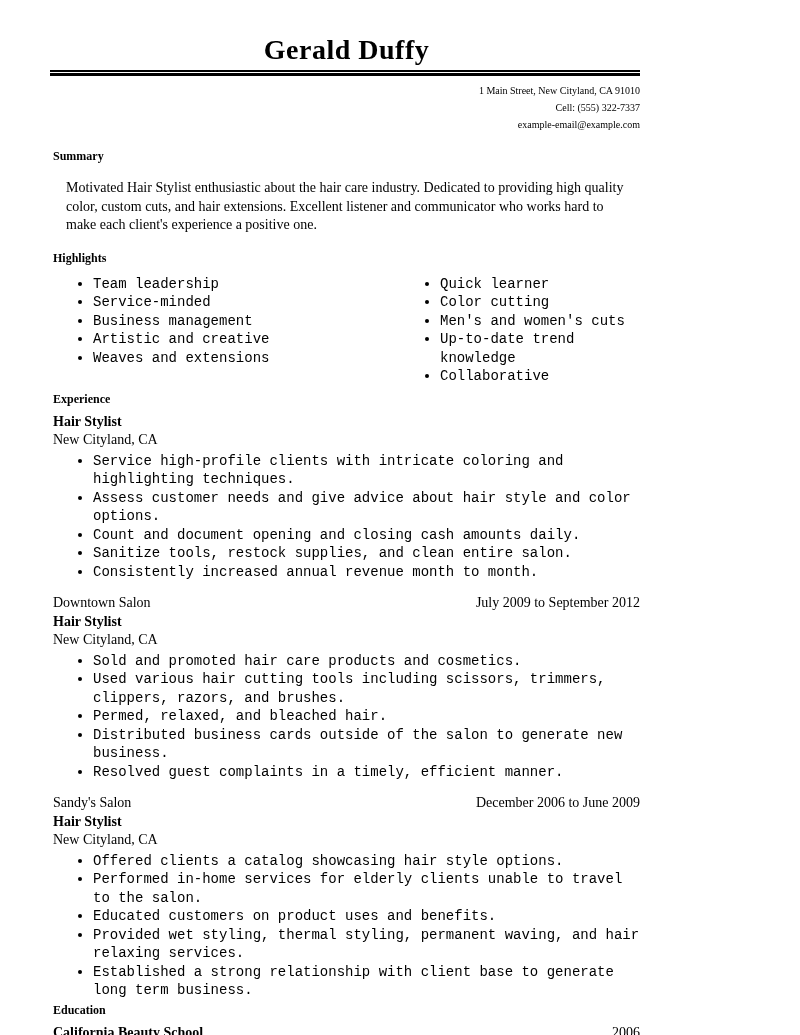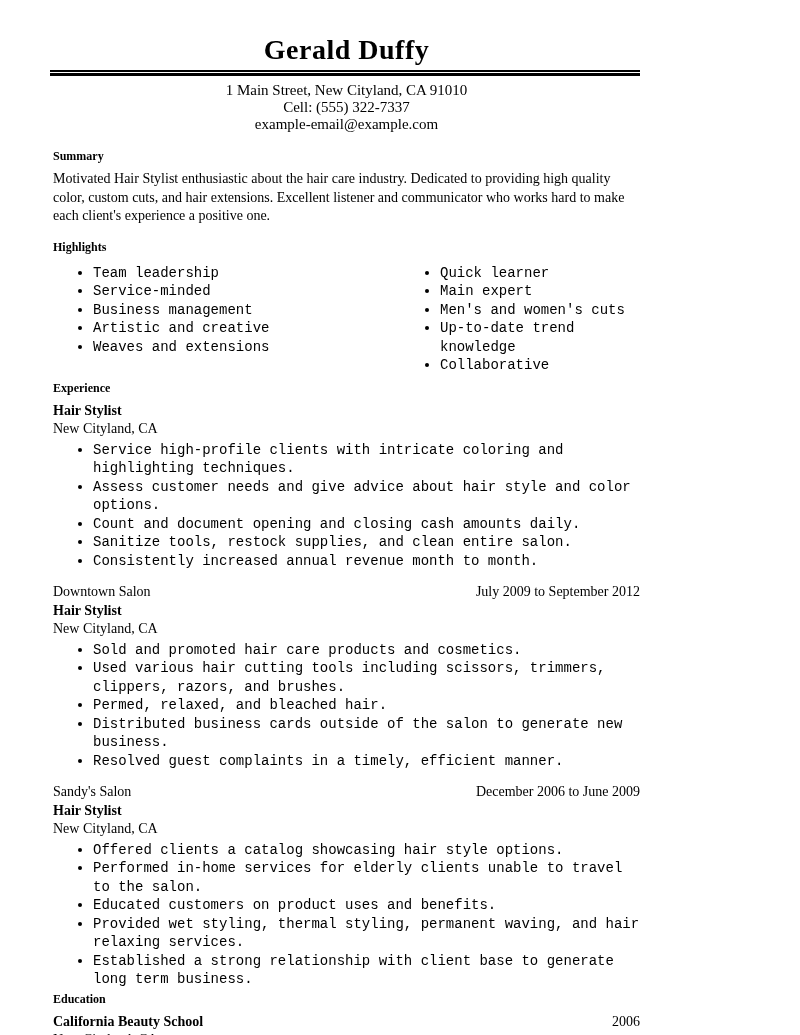--- a/index.html
+++ b/index.html
@@ -31,37 +31,37 @@
     margin: 0 0 4px 0;
     letter-spacing: 0.5px;
   }
   .header-rule {
     height: 1px;
     border-top: 2px solid #000;
     border-bottom: 3px solid #000;
     margin: 0 0 6px -3px;
   }
   .contact {
-    text-align: center;
-    font-size: 15px;
+    text-align: right;
+    font-size: 10px;
     line-height: 17px;
   }
   
   h2.section-title {
     font-size: 12px;
     font-weight: bold;
     line-height: 20px;
     margin: 0 0 4px 0;
   }
   .section-summary    { margin-top: 13px; }
   .section-highlights { margin-top: 11px; }
   .section-experience { margin-top: 3px; }
   .section-education  { margin-top: 0; }
   .section-licenses   { margin-top: 13px; }
-  p.body-text { margin: 0; }
+  p.body-text { margin: 13px; }
   ul {
     margin: 2px 0 0 0;
     padding-left: 40px;
     list-style-type: disc;
   }
   li { margin: 0; font-family: Liberation Mono, monospace; }
   
   .hl-columns { display: flex; }
   .hl-col-left  { width: 347px; box-sizing: border-box; margin-top: 3px; }
   .hl-col-right { flex: 1; margin-top: 3px; }
@@ -100,21 +100,21 @@
     <div class="hl-columns">
       <ul class="hl-col-left">
         <li>Team leadership</li>
         <li>Service-minded</li>
         <li>Business management</li>
         <li>Artistic and creative</li>
         <li>Weaves and extensions</li>
       </ul>
       <ul class="hl-col-right">
         <li>Quick learner</li>
-        <li>Main expert</li>
+        <li>Color cutting</li>
         <li>Men's and women's cuts</li>
         <li>Up-to-date trend knowledge</li>
         <li>Collaborative</li>
       </ul>
     </div>
   </section>
 
   <section class="section-experience">
     <h2 class="section-title">Experience</h2>
 

